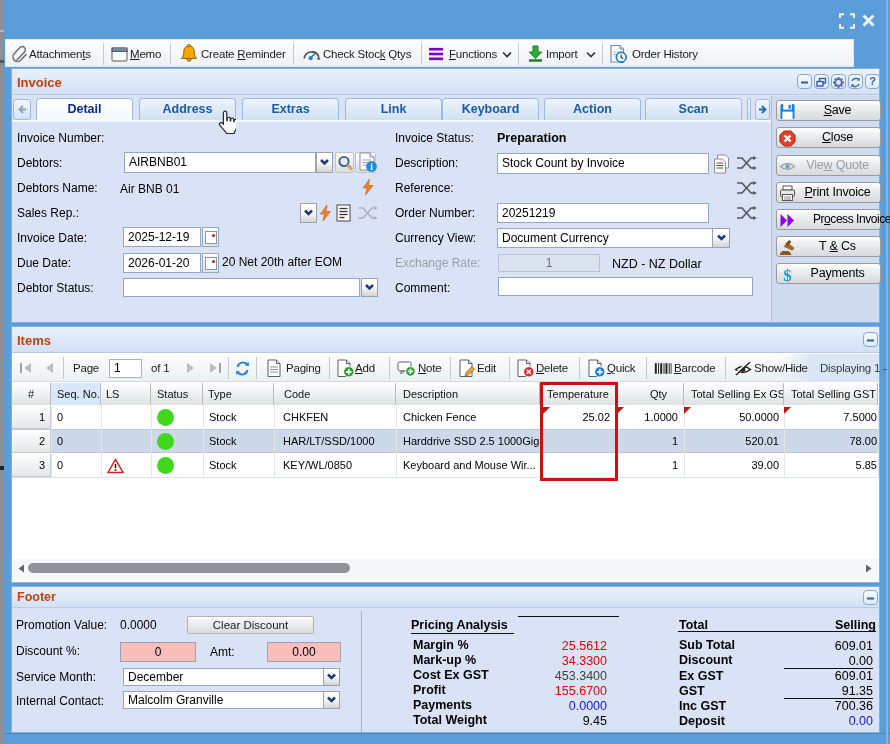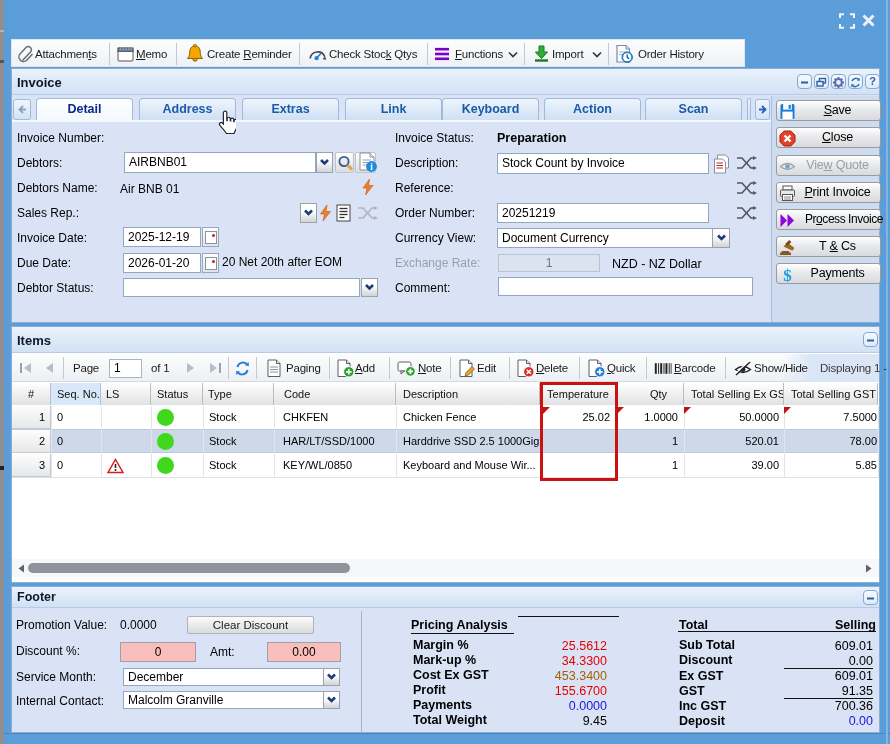--- a/index.html
+++ b/index.html
@@ -1,21 +1,21 @@
 <!DOCTYPE html>
 <html><head><meta charset="utf-8">
 <style>
 *{margin:0;padding:0;box-sizing:border-box}
 html,body{width:890px;height:744px;overflow:hidden}
 body{font-family:"Liberation Sans",sans-serif;background:#5b9dd9;position:relative}
 .abs{position:absolute}
 .lbl{position:absolute;font-size:12px;color:#000;white-space:nowrap;line-height:13px}
 .panel{position:absolute;left:11px;width:869px;border:1px solid #8eadd4;background:#d9e3f5}
 .phead{position:absolute;left:0;top:0;right:0;height:26px;background:linear-gradient(#eaf2fc,#d2e1f4);border-bottom:1px solid #b9cbe4}
-.ptitle{position:absolute;left:5px;top:6px;font-size:13px;font-weight:bold;color:#0f172a}
+.ptitle{position:absolute;left:5px;top:6px;font-size:13px;font-weight:bold;color:#c2410c}
 .minibtn{position:absolute;width:15px;height:15px;border:1px solid #89a7d2;border-radius:4px;background:linear-gradient(#f4f9fe,#dcebfa);color:#3a6ea5}
 .inp{position:absolute;background:#fff;border:1px solid #91a7c2;font-size:12px;line-height:16px;padding:1px 4px;white-space:nowrap;overflow:hidden}
 .trig{position:absolute;width:17px;background:linear-gradient(#ffffff 40%,#d2d3d5);border:1px solid #9aa2ac;text-align:center}
 .ibtn{position:absolute;background:linear-gradient(#ffffff,#dcddde);border:1px solid #c0c3c8;border-radius:2px}
 .tbtxt{font-size:11.5px;letter-spacing:-0.2px;color:#1a1a1a;white-space:nowrap}
 .sep{width:1px;height:22px;background:#c3c9d1;position:absolute;top:3px}
 .u{text-decoration:underline}
 .gridhead{background:linear-gradient(#ffffff,#e0e1e3);border-right:1px solid #b6bcc2;position:absolute;font-size:11px;color:#111;line-height:22px;white-space:nowrap;overflow:hidden}
 .cell{position:absolute;font-size:11px;line-height:23px;white-space:nowrap;overflow:hidden;color:#000}
 .abtn{position:absolute;left:764px;width:105px;height:21px;border:1px solid #9b9b9b;border-radius:3px;background:linear-gradient(#ffffff,#e9eaec 45%,#d9dadd);font-size:12.5px;letter-spacing:-0.2px;color:#000;text-align:center;line-height:19px;padding-left:18px;white-space:nowrap}
@@ -51,21 +51,21 @@
       <path d="M11 1.2 H15 V5"></path>
       <path d="M15 11 V14.8 H11"></path>
       <path d="M5 14.8 H1 V11"></path>
  </g>
 </svg>
 <svg class="abs" style="left:861px;top:13px" width="15" height="15" viewBox="0 0 15 15">
  <path d="M2.5 2.5 L12.5 12.5 M12.5 2.5 L2.5 12.5" stroke="#eaf2fa" stroke-width="3" fill="none"></path>
 </svg>
 <div class="abs" style="left:886px;top:0;width:2px;height:744px;background:#83b5e2"></div>
 
-<div class="abs" id="toolbar" style="left:11px;top:39px;width:734px;height:28px;background:linear-gradient(#fcfdfe,#eef1f5);border:1px solid #e3e6ea">
+<div class="abs" id="toolbar" style="left:5px;top:39px;width:849px;height:28px;background:linear-gradient(#fcfdfe,#eef1f5);border:1px solid #e3e6ea">
  <svg class="abs" style="left:5px;top:4px" width="18" height="19" viewBox="0 0 18 19">
       <path d="M5.5 16.5 L13.5 8 a3.1 3.1 0 0 0 -4.5 -4.4 L3.2 9.8 a4.6 4.6 0 0 0 6.5 6.5 L15.5 10" fill="none" stroke="#6b6f75" stroke-width="1.5"></path>
     </svg>
  <div class="lbl tbtxt" style="left:23px;top:8px">Attachmen<span class="u">t</span>s</div>
  <div class="sep" style="left:97px"></div>
  <svg class="abs" style="left:105px;top:6px" width="17" height="16" viewBox="0 0 17 16">
       <rect x="1" y="2" width="15" height="13" rx="1" fill="#fefefe" stroke="#555"></rect>
       <rect x="1" y="2" width="15" height="3.4" fill="#6e86b2" stroke="#555"></rect>
       <g stroke="#9aa" stroke-width="1">
         <line x1="3.4" y1="1" x2="3.4" y2="4"></line>
@@ -189,21 +189,21 @@
         <path d="M1.5 8.5 Q8.5 2.5 15.5 8.5 Q8.5 14.5 1.5 8.5Z" fill="none" stroke="#9aa4ae" stroke-width="1.3"></path>
         <circle cx="8.5" cy="8.5" r="2.3" fill="#7f9fc8"></circle>
       </svg>Vie<u>w</u> Quote</div>
  <div class="abtn" style="top:113px"><svg width="17" height="17" viewBox="0 0 17 17">
         <rect x="4" y="1" width="9" height="4" fill="#fff" stroke="#555"></rect>
         <rect x="1.5" y="5" width="14" height="6.5" rx="1" fill="#e8e8ea" stroke="#555"></rect>
         <rect x="3.5" y="9.5" width="10" height="6" fill="#fff" stroke="#555"></rect>
         <line x1="5" y1="12" x2="12" y2="12" stroke="#888"></line>
         <line x1="5" y1="14" x2="12" y2="14" stroke="#888"></line>
       </svg><u>P</u>rint Invoice</div>
- <div class="abtn" style="top:140px;font-size:12px;letter-spacing:-0.45px;padding-left:28px"><svg width="17" height="17" viewBox="0 0 17 17">
+ <div class="abtn" style="top:140px;font-size:12px;letter-spacing:-0.45px;padding-left:36px"><svg width="17" height="17" viewBox="0 0 17 17">
         <path d="M1.5 2 L8 8.5 L1.5 15 Z" fill="#8d06e0"></path>
         <path d="M8.5 2 L15 8.5 L8.5 15 Z" fill="#8d06e0"></path>
       </svg>Pr<u>o</u>cess Invoice</div>
  <div class="abtn" style="top:167px"><svg width="18" height="17" viewBox="0 0 18 17">
         <g fill="#8a5a1e">
           <rect x="1" y="13.6" width="11" height="2.4"></rect>
           <rect x="2.6" y="12.2" width="7.6" height="1.6" fill="#6b4314"></rect>
           <path d="M4.5 7.5 l4 -4 7 5.5 -2.2 2.8 Z" fill="#9c6a28"></path>
           <rect x="7.8" y="1.2" width="3" height="5.6" transform="rotate(45 9.3 4)" fill="#7a4d16"></rect>
         </g>
@@ -539,21 +539,21 @@
       </svg></div>
  <div class="abs" style="left:349px;top:24px;width:1px;height:122px;background:#9fb6d8"></div>
 
  <div class="abs" style="left:506px;top:29px;width:101px;height:1px;background:#111"></div>
  <div class="lbl pa" style="left:401px;top:32px;border-bottom:1px solid #111;padding:0 6px 1px 0;margin-left:-2px"><b>Pricing Analysis</b></div>
  <div class="lbl pa" style="left:401px;top:52px"><b>Margin %</b></div>
     <div class="lbl pa pr" style="top:53px;color:#e60000">25.5612</div>
  <div class="lbl pa" style="left:401px;top:67px"><b>Mark-up %</b></div>
     <div class="lbl pa pr" style="top:68px;color:#e60000">34.3300</div>
  <div class="lbl pa" style="left:401px;top:82px"><b>Cost Ex GST</b></div>
-    <div class="lbl pa pr" style="top:83px;color:#a16207">453.3400</div>
+    <div class="lbl pa pr" style="top:83px;color:#404040">453.3400</div>
  <div class="lbl pa" style="left:401px;top:97px"><b>Profit</b></div>
     <div class="lbl pa pr" style="top:98px;color:#e60000">155.6700</div>
  <div class="lbl pa" style="left:401px;top:112px"><b>Payments</b></div>
     <div class="lbl pa pr" style="top:113px;color:#1616e0">0.0000</div>
  <div class="lbl pa" style="left:401px;top:127px"><b>Total Weight</b></div>
     <div class="lbl pa pr" style="top:128px">9.45</div>
 
  <div class="abs" style="left:666px;top:44px;width:198px;height:1px;background:#111"></div>
  <div class="lbl pa" style="left:667px;top:32px"><b>Total</b></div>
  <div class="lbl pa" style="left:767px;top:32px;width:97px;text-align:right"><b>Selling</b></div>

